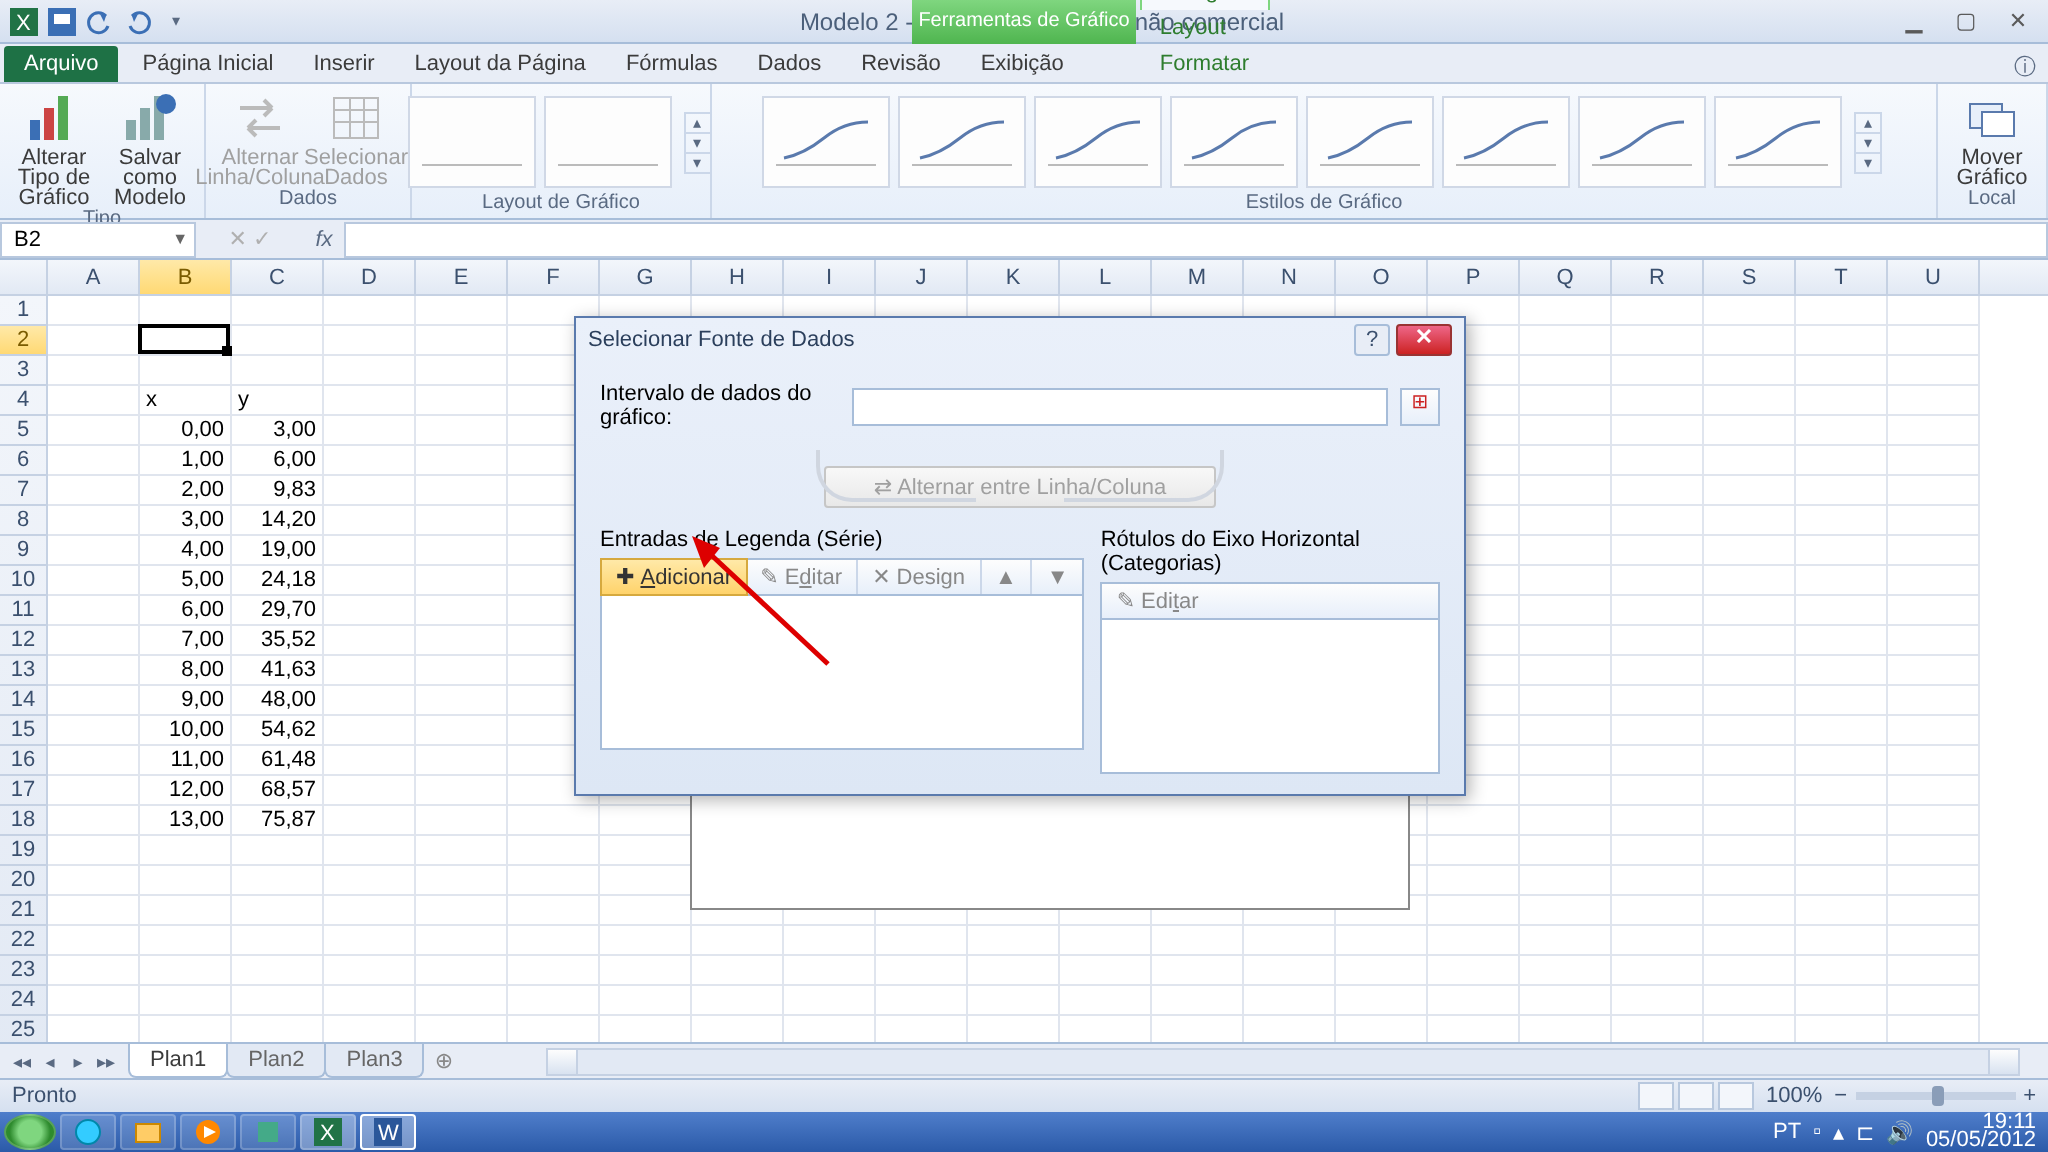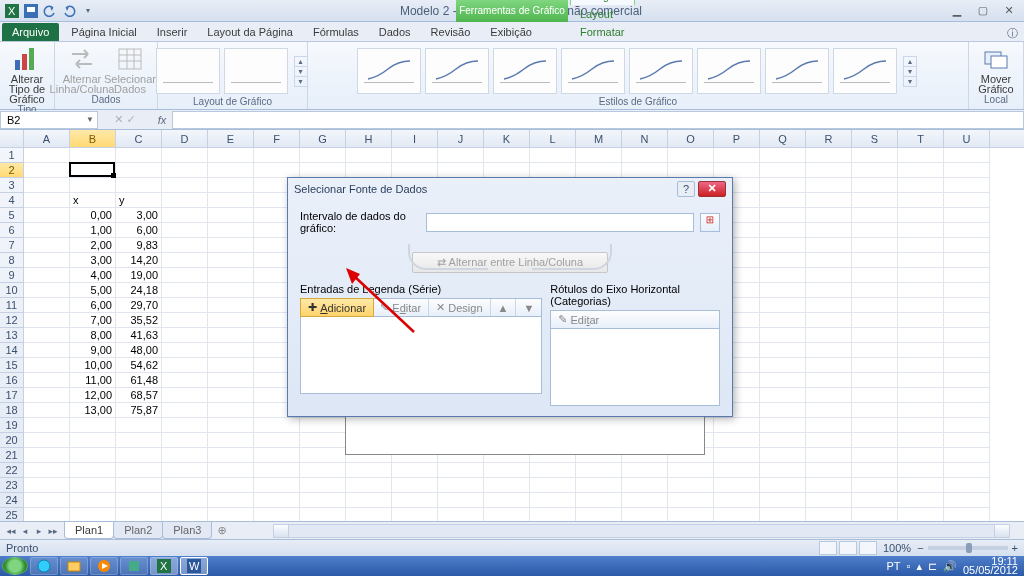--- a/index.html
+++ b/index.html
@@ -59,21 +59,21 @@
 .c-row { display: flex; height: 15px; }
 .cell { width: 46px; height: 15px; border-right: 1px solid #e0e5ee; border-bottom: 1px solid #e0e5ee; padding-right: 3px; text-align: right; line-height: 15px; font-size:11px;}
 .cell.l { text-align:left; padding-left:3px; padding-right:0;}
 .active-cell { position: absolute; border: 2px solid #000; background:#fff; pointer-events: none; }
 .active-cell::after { content:""; position:absolute; right:-3px; bottom:-3px; width:5px; height:5px; background:#000;}
 
 
 .chart-frame { position:absolute; left:345px; top:150px; width:360px; height:275px; border:1px solid #888; background:#fff;}
 
 
-.dialog { position:absolute; left:287px; top:158px; width:446px; background:linear-gradient(#eaf0fa,#dde7f5); border:1px solid #5a7aad; box-shadow:2px 2px 8px rgba(0,0,0,0.3); font-size:11px;margin-top:19px;}
+.dialog { position:absolute; left:287px; top:158px; width:446px; background:linear-gradient(#eaf0fa,#dde7f5); border:1px solid #5a7aad; box-shadow:2px 2px 8px rgba(0,0,0,0.3); font-size:11px;}
 .dlg-title { height:22px; display:flex; align-items:center; padding:0 6px; color:#2b3f5c; }
 .dlg-title-text { flex:1; }
 .dlg-help { width:18px; height:16px; background:#e8edf6; border:1px solid #a7bdd9; text-align:center; line-height:14px; color:#3b506e; margin-right:3px; border-radius:2px;}
 .dlg-close { width:28px; height:16px; background:linear-gradient(#e68,#c22); border:1px solid #933; text-align:center; color:#fff; line-height:13px; border-radius:2px; font-weight:bold;}
 .dlg-body { padding:10px 12px 10px 12px; }
 .range-row { display:flex; align-items:center; gap:6px; margin-bottom:18px;}
 .range-row label { width:120px; }
 .range-input { flex:1; height:19px; border:1px solid #a7bdd9; background:#fff;}
 .range-btn { width:20px; height:19px; border:1px solid #a7bdd9; background:linear-gradient(#fdfdfd,#e7effa); text-align:center; color:#c22; font-size:10px;}
 .switch-row { text-align:center; margin-bottom:10px; position:relative;}
@@ -187,20 +187,29 @@
 <div class="ribbon">
   <div class="rgroup">
     <div class="rgroup-body">
       <div class="big-btn">
         <svg class="big-ico" viewBox="0 0 28 26">
             <rect x="2" y="14" width="5" height="10" fill="#3b6fb5"></rect>
             <rect x="9" y="8" width="5" height="16" fill="#c44"></rect>
             <rect x="16" y="2" width="5" height="22" fill="#5a5"></rect>
           </svg>
         <span>Alterar Tipo de Gráfico</span>
+      </div>
+      <div class="big-btn">
+        <svg class="big-ico" viewBox="0 0 28 26">
+            <rect x="2" y="14" width="5" height="10" fill="#8aa"></rect>
+            <rect x="9" y="8" width="5" height="16" fill="#8aa"></rect>
+            <rect x="16" y="2" width="5" height="22" fill="#8aa"></rect>
+            <circle cx="22" cy="6" r="5" fill="#3b6fb5"></circle>
+          </svg>
+        <span>Salvar como Modelo</span>
       </div>
     </div>
     <div class="rgroup-label">Tipo</div>
   </div>
   <div class="rgroup">
     <div class="rgroup-body">
       <div class="big-btn dis">
         <svg class="big-ico" viewBox="0 0 28 26">
             <path d="M4 8 L20 8 M20 8 L16 4 M20 8 L16 12" stroke="#bbb" stroke-width="2" fill="none"></path>
             <path d="M24 18 L8 18 M8 18 L12 14 M8 18 L12 22" stroke="#bbb" stroke-width="2" fill="none"></path>

